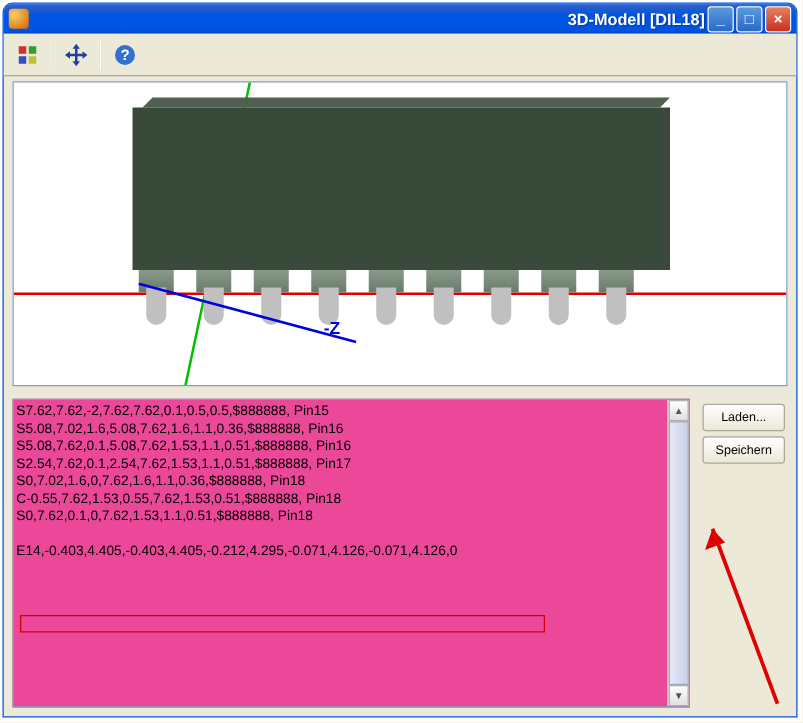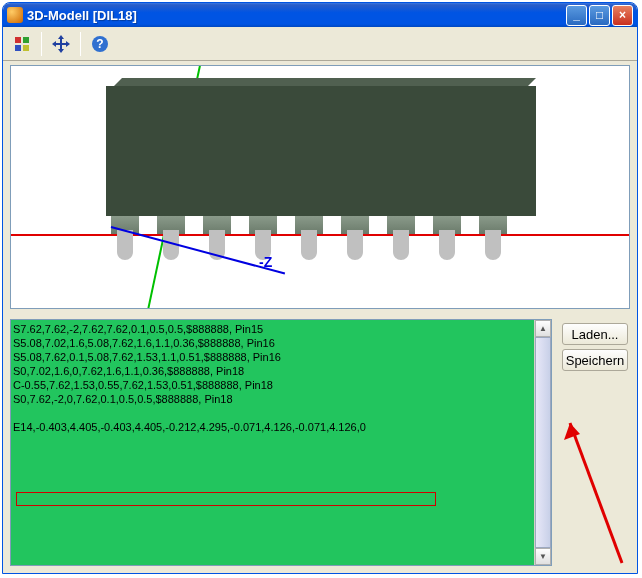--- a/index.html
+++ b/index.html
@@ -1,20 +1,20 @@
 <!DOCTYPE html>
 <html><head>
 <meta charset="utf-8">
 <style>
 * { box-sizing: border-box; margin: 0; padding: 0; }
 body { font-family: Tahoma, sans-serif; font-size: 11px; background: #fff; width: 642px; height: 578px; overflow: hidden; position: relative; }
 
 .window { width: 636px; height: 572px; border: 1px solid #0054e3; border-radius: 8px 8px 0 0; background: #ece9d8; position: relative; margin: 2px; }
 
-.titlebar { height: 16px; background: linear-gradient(to bottom, #3b77e0 0%, #2a5dc8 8%, #0054e3 40%, #0054e3 88%, #0048c0 100%); border-radius: 7px 7px 0 0; display: flex; align-items: center; padding: 12px 4px; color: #fff; }
+.titlebar { height: 16px; background: linear-gradient(to bottom, #3b77e0 0%, #2a5dc8 8%, #0054e3 40%, #0054e3 88%, #0048c0 100%); border-radius: 7px 7px 0 0; display: flex; align-items: center; padding: 12px 4px; color: #fff; text-align: right; }
 .titlebar .icon { width: 16px; height: 16px; background: radial-gradient(circle at 30% 30%, #ffcc66, #cc6600); border-radius: 3px; margin-right: 4px; }
 .titlebar .title { font-weight: bold; font-size: 13px; text-shadow: 1px 1px 1px rgba(0,0,0,0.3); flex: 1; }
 .winbtn { width: 21px; height: 21px; margin-left: 2px; border: 1px solid #fff; border-radius: 3px; display: flex; align-items: center; justify-content: center; font-weight: bold; color: #fff; font-size: 12px; }
 .winbtn.min, .winbtn.max { background: linear-gradient(to bottom, #5a9ae0, #2a6ac0); }
 .winbtn.close { background: linear-gradient(to bottom, #e88060, #c83020); }
 
 .toolbar { height: 34px; background: #ece9d8; border-bottom: 1px solid #aca899; padding: 4px 6px; display: flex; align-items: center; gap: 2px; }
 .tbtn { width: 26px; height: 26px; display: flex; align-items: center; justify-content: center; border: 1px solid transparent; }
 .sep { width: 1px; height: 24px; background: #aca899; margin: 0 4px; border-right: 1px solid #fff; }
 
@@ -29,30 +29,30 @@
 .pin { width: 28px; height: 45px; position: relative; }
 .pin .pad { position: absolute; top: 0; width: 28px; height: 18px; background: linear-gradient(to bottom, #8a9a8a, #6a7a6a); }
 .pin .leg { position: absolute; top: 14px; left: 6px; width: 16px; height: 30px; background: #c0c0c0; border-radius: 0 0 8px 8px; }
 
 .axis-red { position: absolute; left: 0; top: 168px; width: 100%; height: 2px; background: #e00000; }
 .axis-blue { position: absolute; left: 100px; top: 160px; width: 180px; height: 2px; background: #0000e0; transform: rotate(15deg); transform-origin: left; }
 .axis-green { position: absolute; left: 190px; top: -10px; width: 2px; height: 270px; background: #00c000; transform: rotate(12deg); transform-origin: top; }
 .axis-label { position: absolute; left: 248px; top: 188px; color: #0000e0; font-size: 14px; font-weight: bold; }
 
 .lower { position: absolute; left: 0; top: 250px; right: 0; bottom: 0; display: flex; }
-.textpane { flex: 1; margin: 4px; border: 1px solid #7f9db9; background: #22c55e; position: relative; font-family: "MS Sans Serif", sans-serif; font-size: 11px; line-height: 14px; padding: 2px 2px; overflow: hidden; }
+.textpane { flex: 1; margin: 4px; border: 1px solid #7f9db9; background: #ec4899; position: relative; font-family: "MS Sans Serif", sans-serif; font-size: 11px; line-height: 14px; padding: 2px 2px; overflow: hidden; }
 .textpane .line { white-space: nowrap; height: 14px; }
 .hl { position: absolute; left: 5px; top: 172px; width: 420px; height: 14px; border: 1px solid #d00000; pointer-events: none; }
 .sb { position: absolute; right: 0; top: 0; bottom: 0; width: 17px; background: #ece9d8; border-left: 1px solid #d4d0c8; display: flex; flex-direction: column; }
 .sb .arr { height: 17px; background: linear-gradient(#fefefe,#e0e0e0); border: 1px solid #b0b0b0; display: flex; align-items: center; justify-content: center; font-size: 8px; color: #555; }
 .sb .track { flex: 1; background: #f0f0ec; }
 .sb .thumb { height: 100%; background: linear-gradient(to right,#e8e8f8,#c8d0e8); border: 1px solid #9ca8c0; }
 
 .sidebar { width: 78px; padding: 8px 6px; display: flex; flex-direction: column; gap: 4px; }
-.btn { height: 22px; background: linear-gradient(#fefefe,#ece9d8); border: 1px solid #aca899; border-radius: 3px; font-size: 13px; display: flex; align-items: center; justify-content: center; cursor: pointer; }
+.btn { height: 22px; background: linear-gradient(#fefefe,#ece9d8); border: 1px solid #aca899; border-radius: 3px; font-size: 10px; display: flex; align-items: center; justify-content: center; cursor: pointer; }
 
 .arrow-annot { position: absolute; right: 10px; bottom: 10px; width: 80px; height: 160px; pointer-events: none; }
 .arrow-annot svg { width: 100%; height: 100%; }
 </style>
 </head>
 <body>
 
 <div class="window">
   <div class="titlebar">
     <div class="icon"></div>
@@ -146,23 +146,24 @@
       <div class="axis-blue"></div>
       <div class="axis-label">-Z</div>
     </div>
 
     <div class="lower">
       <div class="textpane">
         <div id="lines">
             <div class="line">S7.62,7.62,-2,7.62,7.62,0.1,0.5,0.5,$888888, Pin15</div>
             <div class="line">S5.08,7.02,1.6,5.08,7.62,1.6,1.1,0.36,$888888, Pin16</div>
             <div class="line">S5.08,7.62,0.1,5.08,7.62,1.53,1.1,0.51,$888888, Pin16</div>
+            <div class="line">S2.54,7.62,0.1,2.54,7.62,1.53,1.1,0.51,$888888, Pin17</div>
             <div class="line">S0,7.02,1.6,0,7.62,1.6,1.1,0.36,$888888, Pin18</div>
             <div class="line">C-0.55,7.62,1.53,0.55,7.62,1.53,0.51,$888888, Pin18</div>
-            <div class="line">S0,7.62,-2,0,7.62,0.1,0.5,0.5,$888888, Pin18</div>
+            <div class="line">S0,7.62,0.1,0,7.62,1.53,1.1,0.51,$888888, Pin18</div>
             <div class="line">&nbsp;</div>
             <div class="line">E14,-0.403,4.405,-0.403,4.405,-0.212,4.295,-0.071,4.126,-0.071,4.126,0</div>
           </div>
         <div class="hl"></div>
         <div class="sb">
           <div class="arr">▲</div>
           <div class="track">
               <div class="thumb"></div>
             </div>
           <div class="arr">▼</div>

